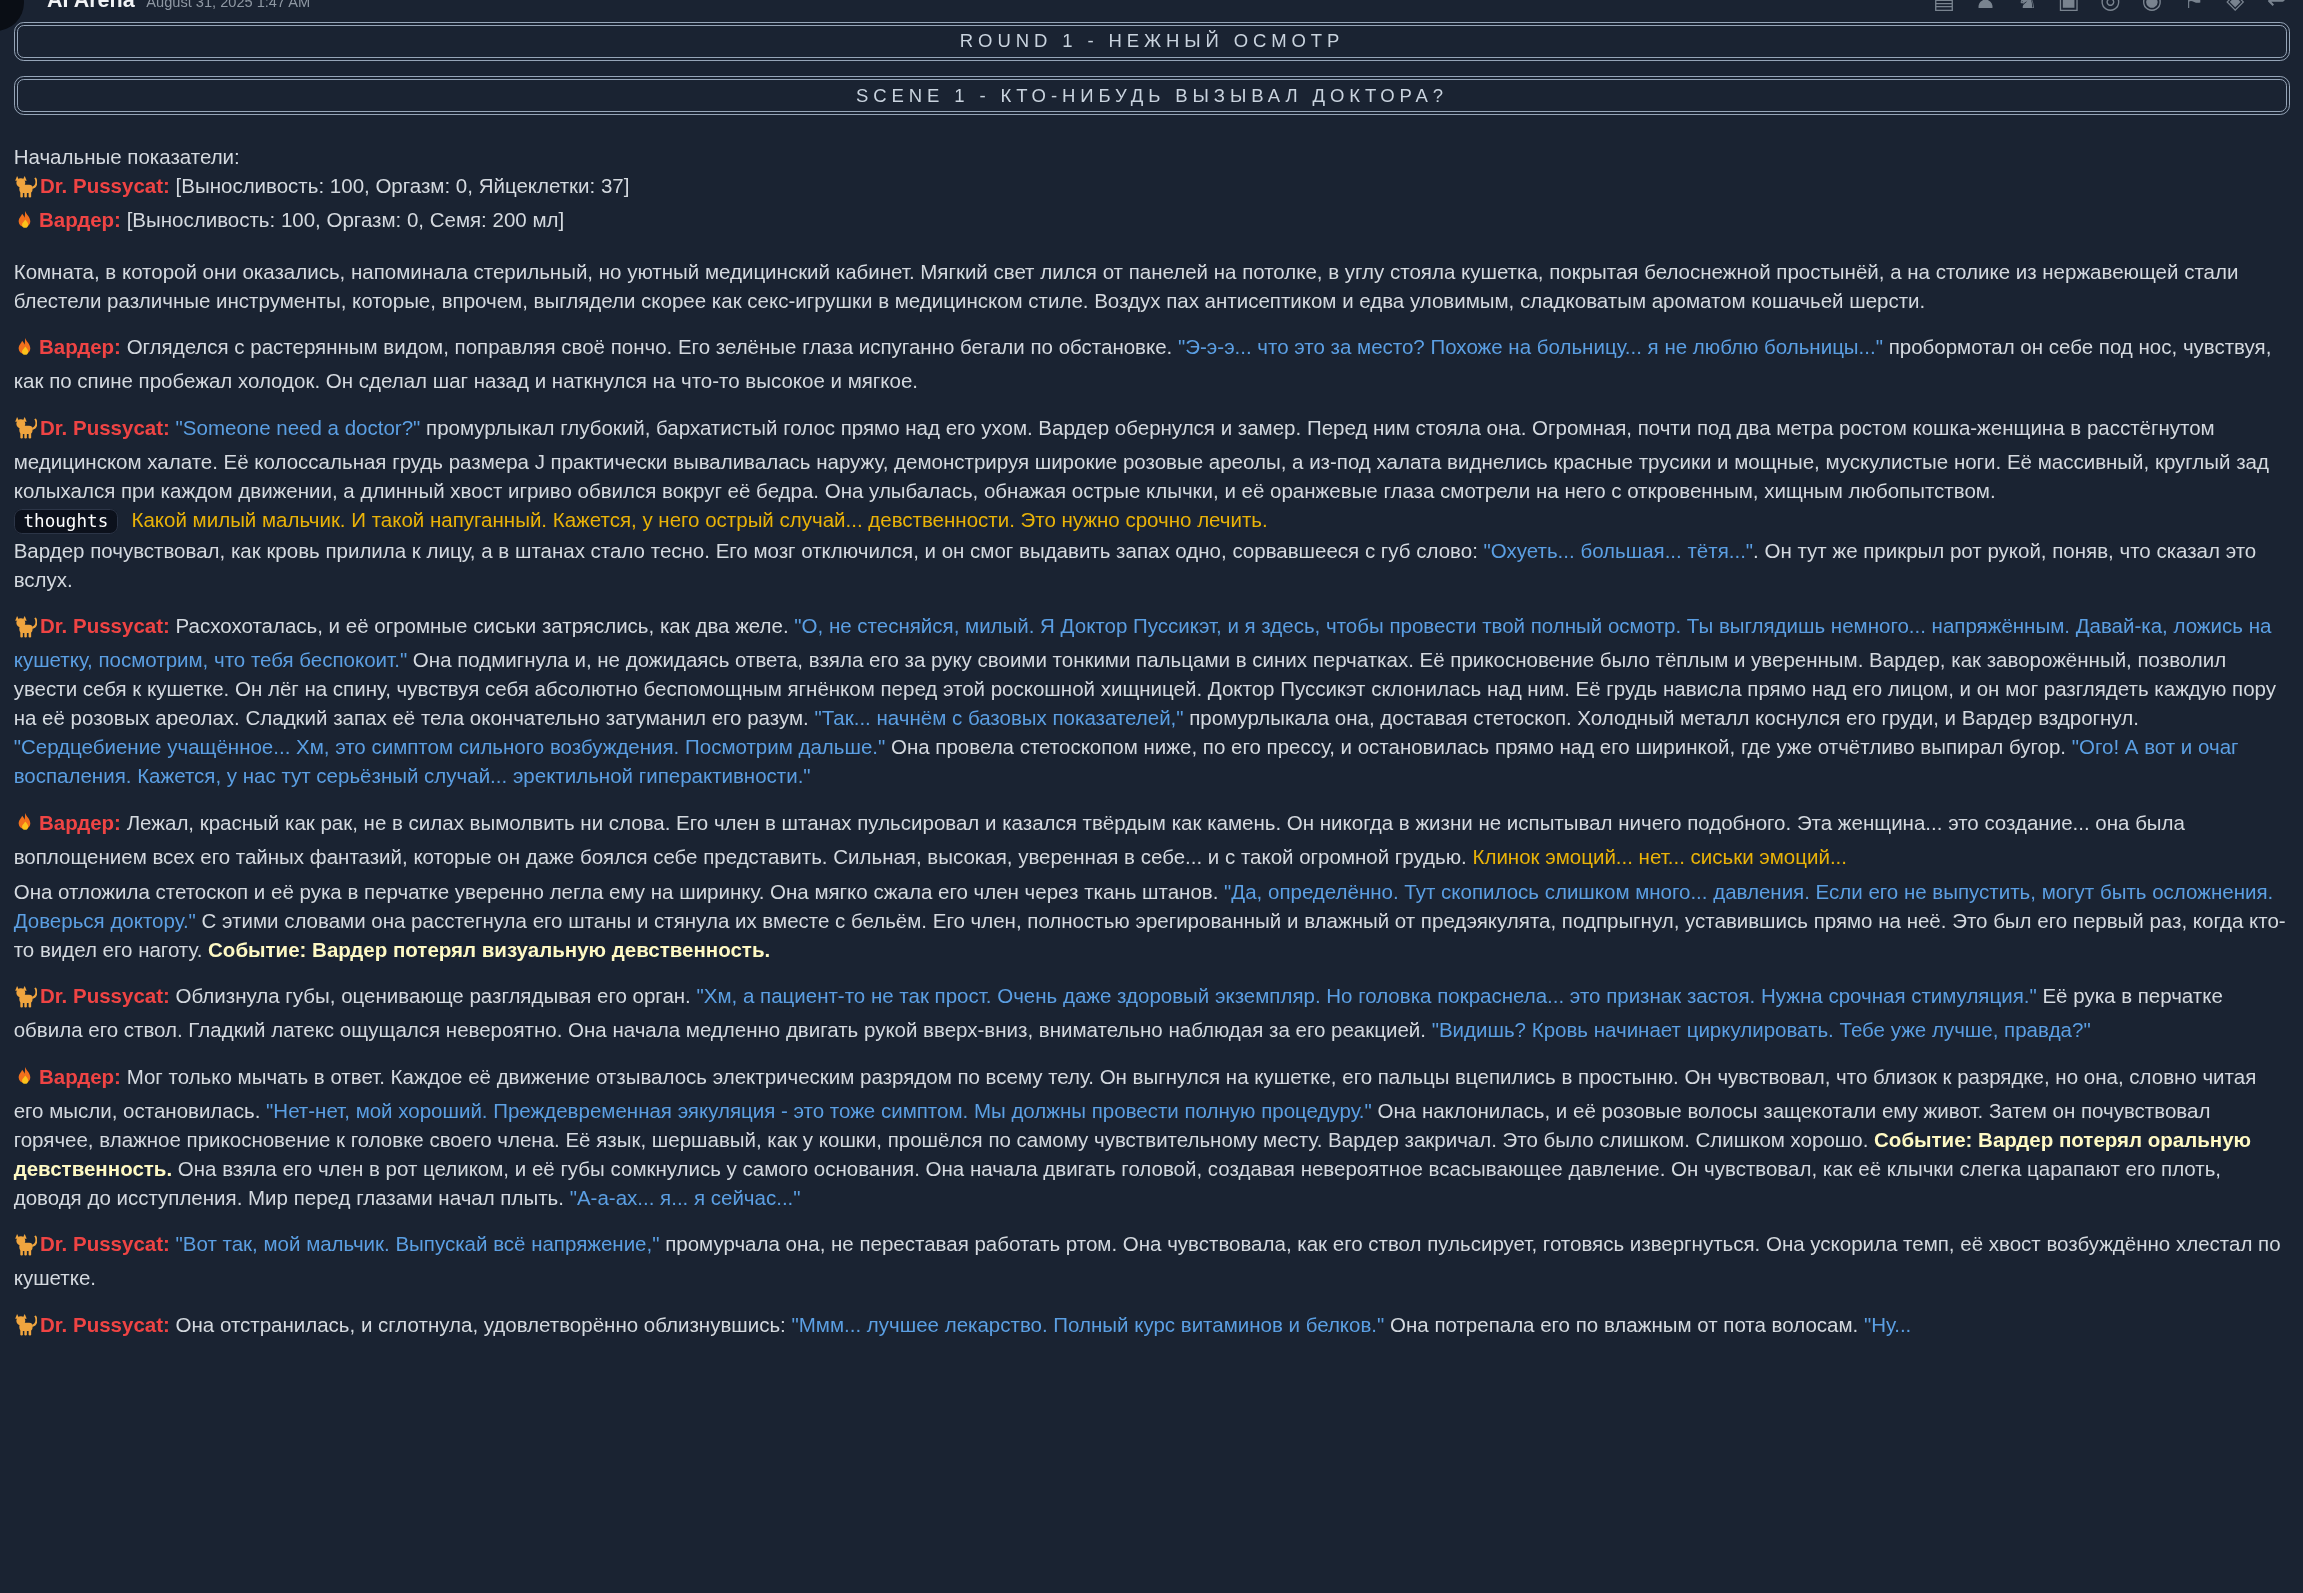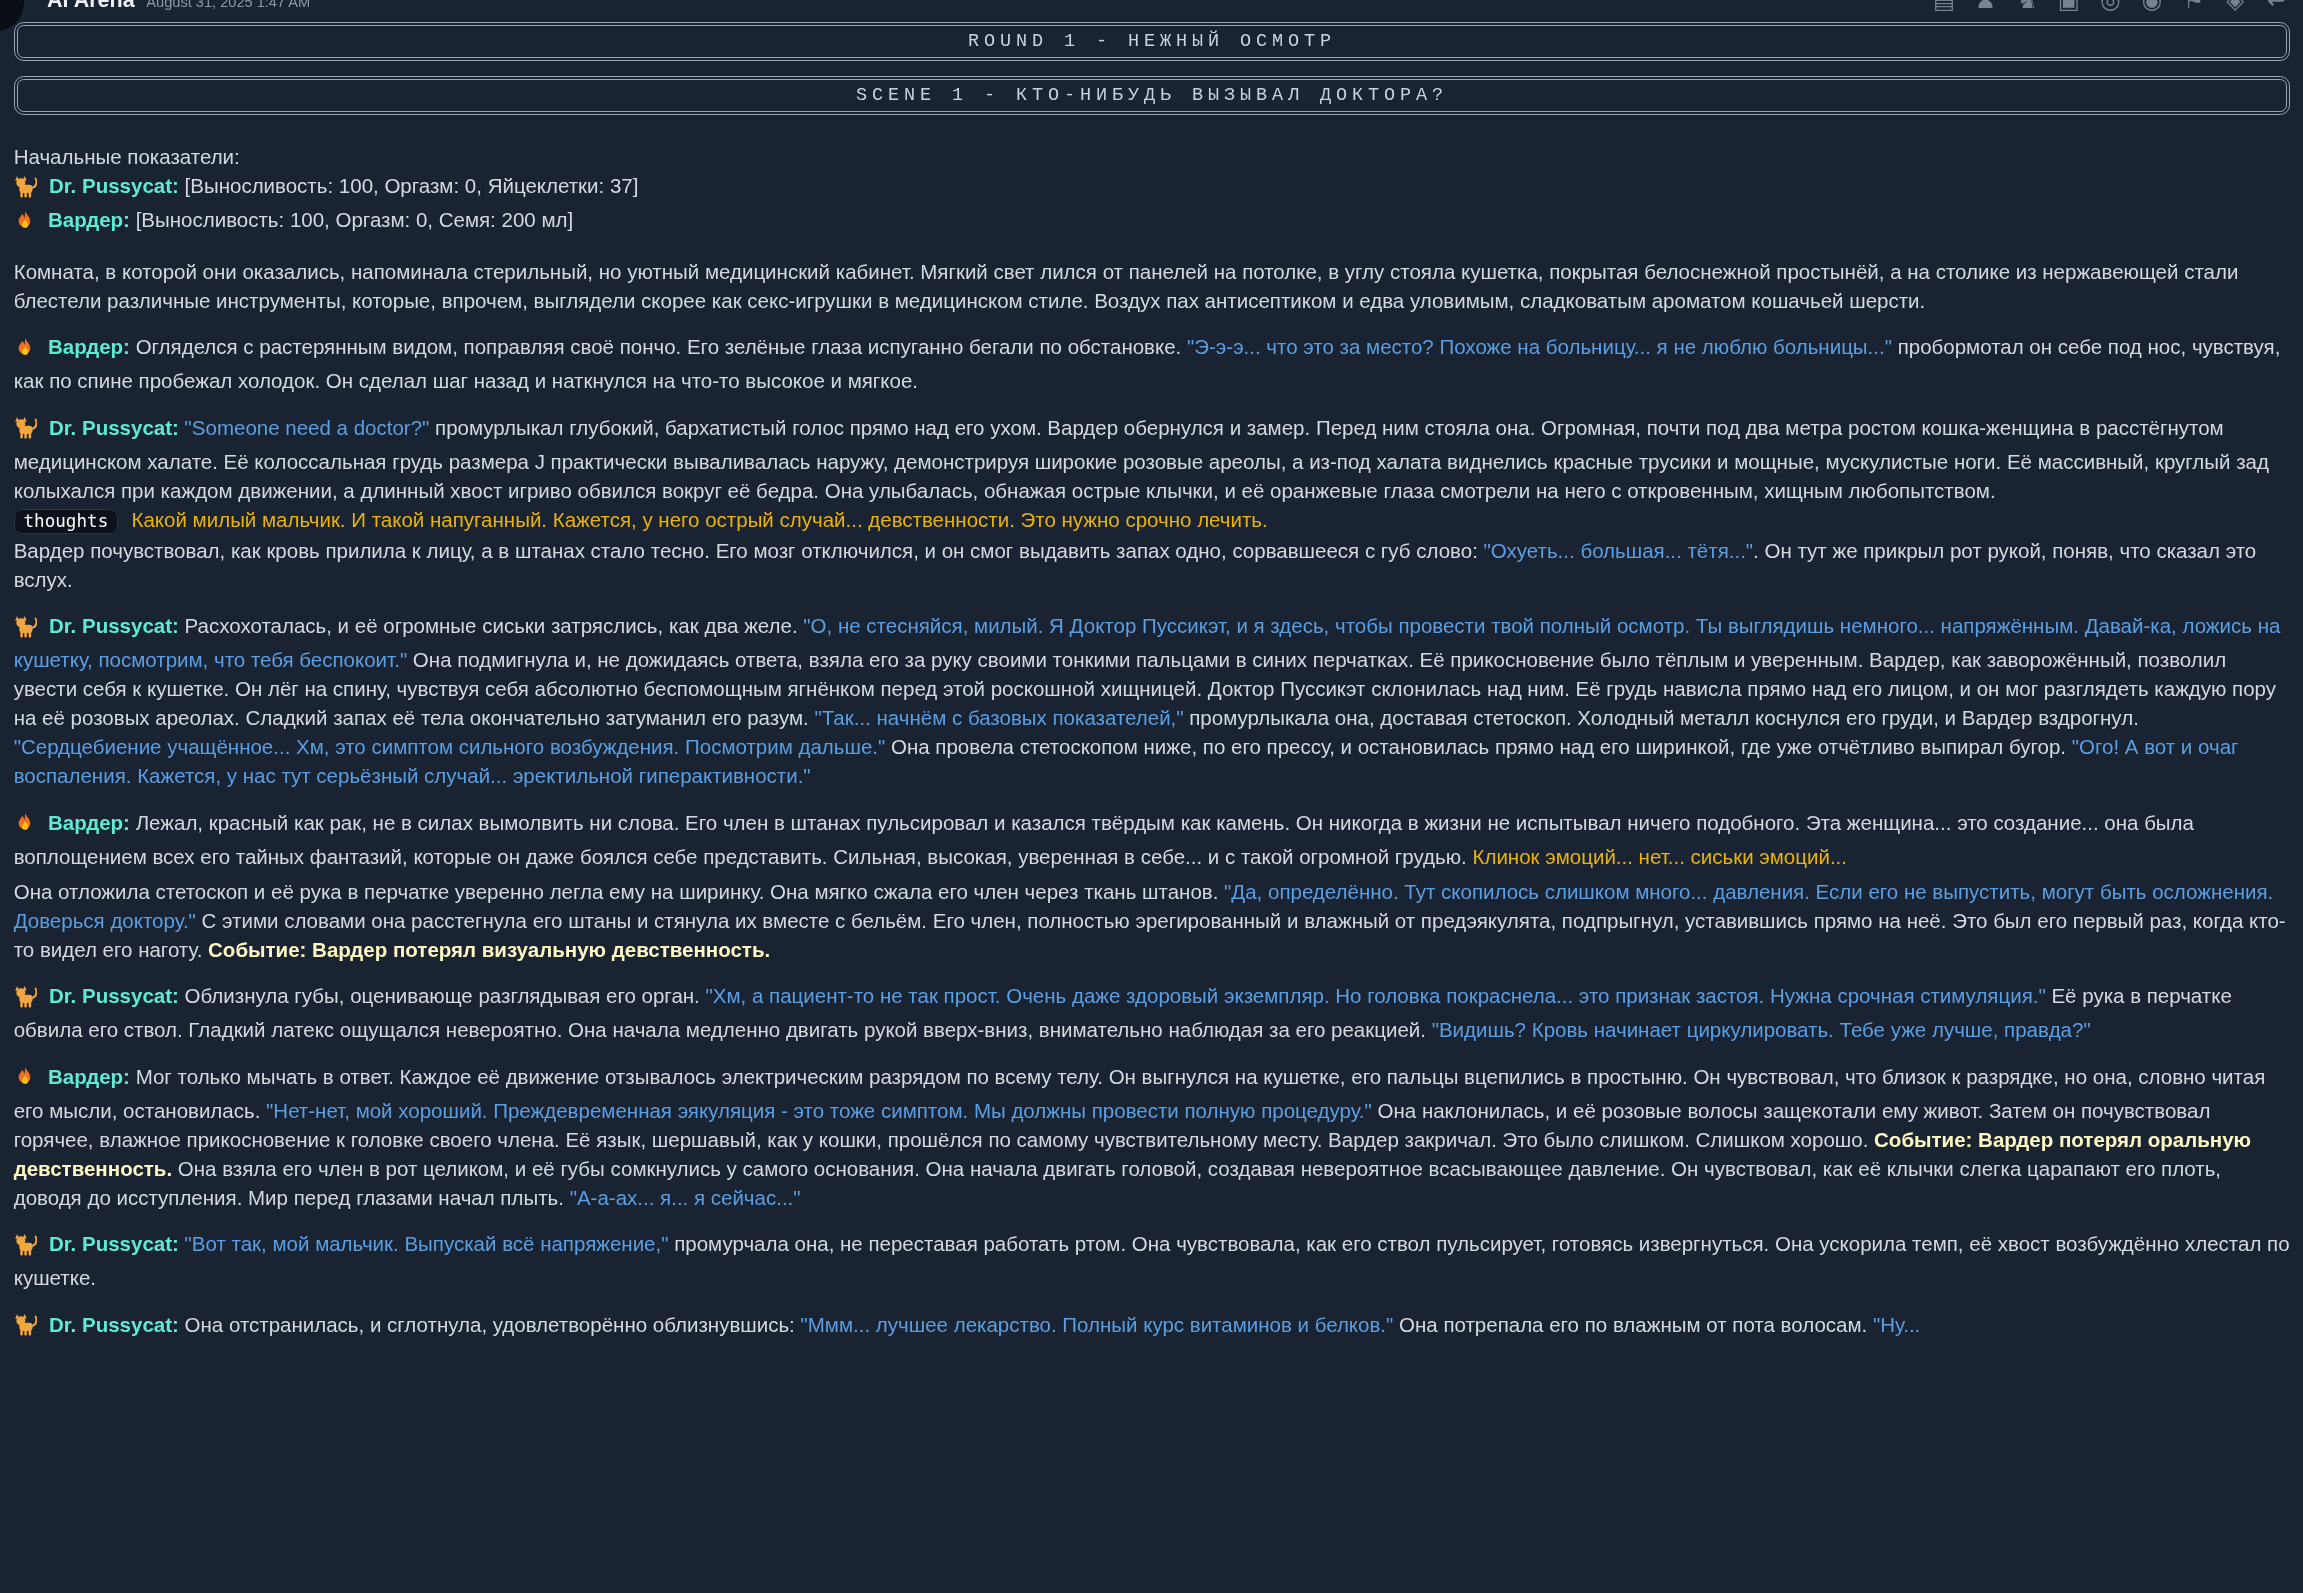--- a/index.html
+++ b/index.html
@@ -10,26 +10,26 @@
   }
   .avatar{position:absolute;left:-33px;top:-26px;width:57px;height:57px;border-radius:50%;background:#0a0e15;}
   .header-row{position:absolute;top:-11.7px;left:47px;display:flex;align-items:baseline;white-space:nowrap;}
   .username{font-weight:bold;font-size:21.5px;color:#f2f3f5;}
   .timestamp{font-size:14.6px;color:#8f98a3;margin-left:11.7px;}
   .toolbar{position:absolute;top:-11.7px;right:13.7px;display:flex;gap:14.6px;}
   .toolbar .tool{width:27px;height:25px;color:#79838f;font-size:23.4px;line-height:25px;text-align:center;cursor:pointer;font-family:"DejaVu Sans",sans-serif;}
   .banners{padding:21.5px 13.7px 0 13.7px;}
   .banner{border:1px solid #96a5b8;border-radius:9.8px;padding:2px;margin-bottom:15.6px;background:transparent;}
   .banner-inner{border:1px solid #96a5b8;border-radius:6.8px;height:31px;display:flex;align-items:center;justify-content:center;
-    font-family:Liberation Mono, monospace;font-size:18.5px;letter-spacing:4.9px;color:#c9d3de;}
+    font-family:Liberation Sans, sans-serif;font-size:18.5px;letter-spacing:4.9px;color:#c9d3de;}
   .content{padding:11.7px 13.7px 0 13.7px;color:#d4d9df;font-size:20.5px;line-height:29px;}
   .content p.msg{margin:0;}
   .content p.msg.group{margin-top:17.6px;}
   .content p.msg.line{margin-top:5.9px;}
-  .seg-name{font-weight:bold;color:#5eead4;margin-left:9px;}
+  .seg-name{font-weight:bold;color:#ef4444;}
   .seg-quote{color:#5b9fe3;}
   .seg-italic{color:#eab308;}
   .seg-bold{font-weight:bold;color:#fef9c3;}
   .seg-badge{font-family:"DejaVu Sans Mono",monospace;font-size:17.6px;background:#0c111c;color:#ffffff;
     border:1px solid #2c3547;border-radius:7.8px;padding:1px 8.8px 2px 8.8px;margin-right:7.8px;}
   .emoji{display:inline-block;vertical-align:-4.9px;margin-right:2.9px;}
 </style>
 </head>
 <body>
 

